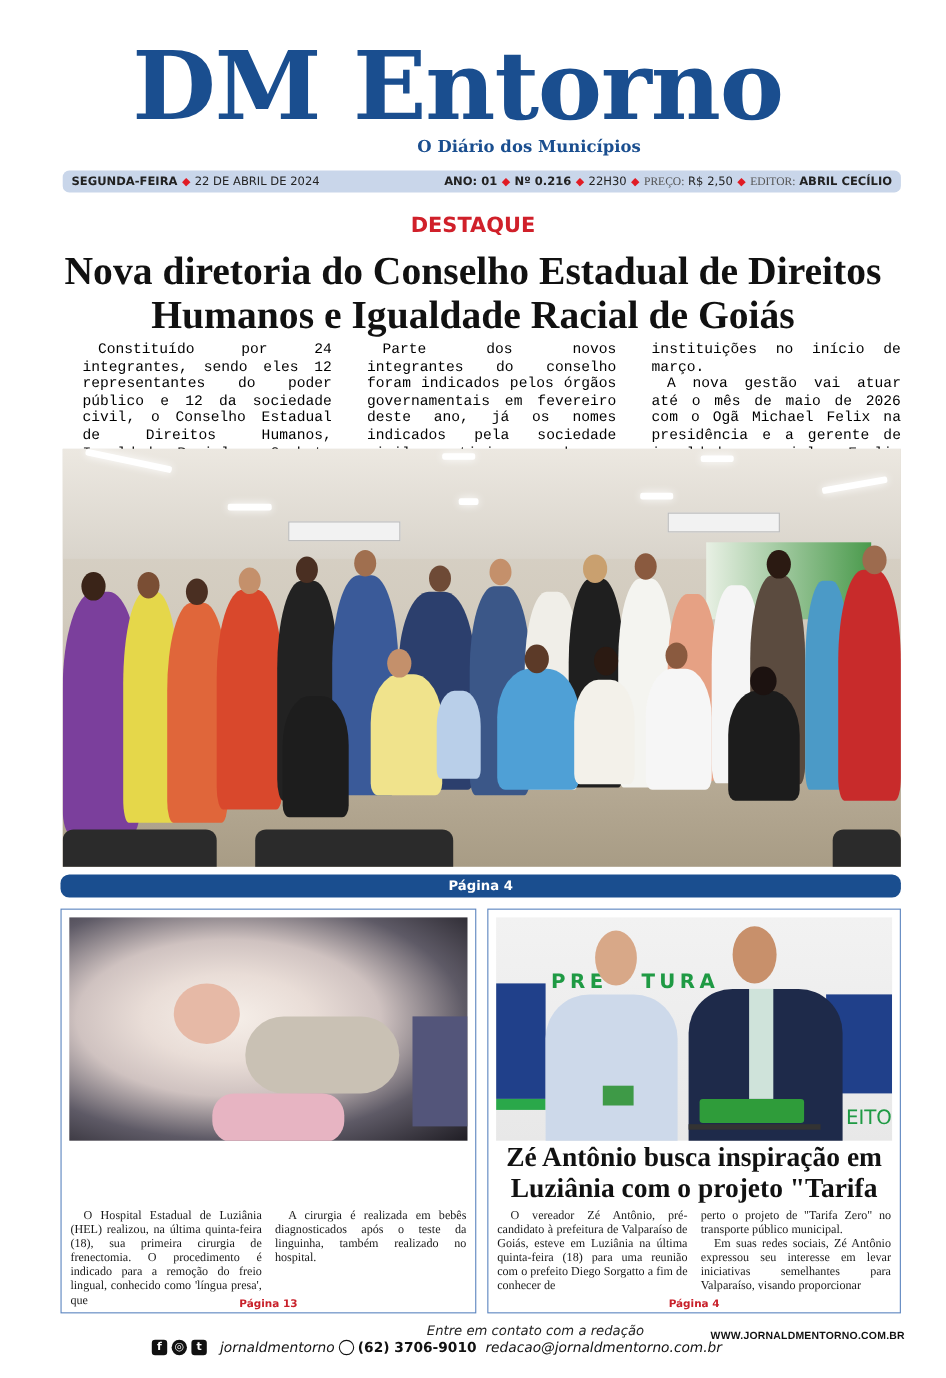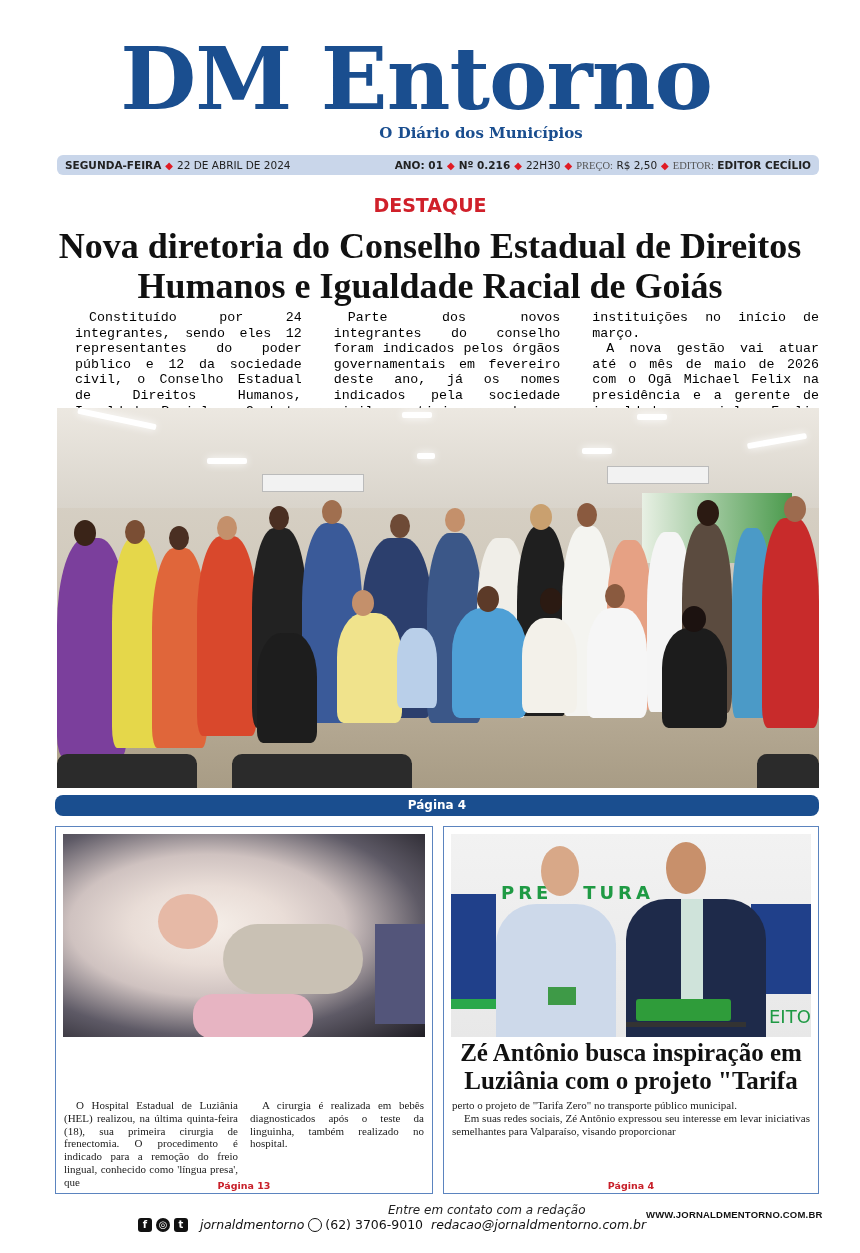--- a/index.html
+++ b/index.html
@@ -42,38 +42,38 @@
   .card-col { flex: 1; font-family: "Liberation Serif", serif; font-size: 11px; line-height: 12.8px; text-align: justify; }
   .card-col p { margin: 0; text-indent: 12px; }
   .card-col p.noindent { text-indent: 0; }
   .card-ref { position: absolute; bottom: 2px; left: 0; width: 100%; text-align: center; font-family: "DejaVu Sans", sans-serif; font-weight: bold; font-size: 9.5px; color: #c8202a; }
 
   .footer-contact { position: absolute; left: 388px; top: 1203px; font-family: "DejaVu Sans", sans-serif; font-style: italic; font-size: 12px; color: #222; }
   .footer-row { position: absolute; left: 138px; top: 1217px; display: flex; align-items: center; font-family: "DejaVu Sans", sans-serif; font-size: 12.5px; color: #111; }
   .social { display: inline-block; width: 14px; height: 14px; background: #111; border-radius: 3px; color: #fff; font-size: 10px; line-height: 14px; text-align: center; font-weight: bold; margin-right: 4px; font-style: normal; }
   .social.round { border-radius: 50%; }
   .footer-row .italic { font-style: italic; }
-  .footer-row .phone { font-weight: normal; margin: 0 8px 0 3px; }
+  .footer-row .phone { font-weight: bold; margin: 0 8px 0 3px; }
   .wa { display: inline-block; width: 12px; height: 12px; border: 1.5px solid #111; border-radius: 50%; margin-left: 4px; }
   .footer-url { position: absolute; left: 646px; top: 1209px; font-family: Liberation Sans, sans-serif; font-weight: bold; font-size: 9.5px; color: #111; letter-spacing: 0.2px; }
 </style>
 </head>
 <body>
 
 <header class="masthead">
   <div class="logo">DM Entorno</div>
   <div class="tagline">O Diário dos Municípios</div>
 </header>
 
 <div class="infobar">
   <div>
     <b>SEGUNDA-FEIRA</b><span class="diamond">◆</span><span>22 DE ABRIL DE 2024</span>
   </div>
   <div>
-    <b>ANO: 01</b><span class="diamond">◆</span><b>Nº 0.216</b><span class="diamond">◆</span><span>22H30</span><span class="diamond">◆</span><span class="light">PREÇO:</span> <span>R$ 2,50</span><span class="diamond">◆</span><span class="light">EDITOR:</span> <b>EDITOR CECÍLIO</b>
+    <b>ANO: 01</b><span class="diamond">◆</span><b>Nº 0.216</b><span class="diamond">◆</span><span>22H30</span><span class="diamond">◆</span><span class="light">PREÇO:</span> <span>R$ 2,50</span><span class="diamond">◆</span><span class="light">EDITOR:</span> <b>ABRIL CECÍLIO</b>
   </div>
 </div>
 
 <div class="kicker">DESTAQUE</div>
 <h1 class="headline" style="margin:0;">Nova diretoria do Conselho Estadual de Direitos Humanos e Igualdade Racial de Goiás</h1>
 
 <div class="cols">
   <div class="col">
     <p>Constituído por 24 integrantes, sendo eles 12 representantes do poder público e 12 da sociedade civil, o Conselho Estadual de Direitos Humanos, Igualdade Racial e Combate ao Preconceito (CEDHIRCOP) foi criado em 2019.</p>
   </div>
@@ -179,20 +179,23 @@
     <div style="position:absolute;left:175px;top:65px;width:140px;height:145px;background:#1e2a4a;border-radius:40px 40px 0 0;"></div>
     <div style="position:absolute;left:230px;top:65px;width:22px;height:100px;background:#cfe3da;"></div>
     <div style="position:absolute;left:215px;top:8px;width:40px;height:52px;border-radius:50%;background:#c8906b;"></div>
     <div style="position:absolute;left:185px;top:165px;width:95px;height:22px;background:#2f9c3a;border-radius:3px;"></div>
     <div style="position:absolute;left:175px;top:188px;width:120px;height:5px;background:#333;"></div>
     <div style="position:absolute;left:97px;top:153px;width:28px;height:18px;background:#3e9a47;"></div>
   </div>
   <h2 class="card-title" style="margin:0;">Zé Antônio busca inspiração em Luziânia com o projeto "Tarifa</h2>
   <div class="card-cols">
     <div class="card-col">
+      <p>O vereador Zé Antônio, pré-candidato à prefeitura de Valparaíso de Goiás, esteve em Luziânia na última quinta-feira (18) para uma reunião com o prefeito Diego Sorgatto a fim de conhecer de</p>
+    </div>
+    <div class="card-col">
       <p class="noindent">perto o projeto de "Tarifa Zero" no transporte público municipal.</p>
       <p>Em suas redes sociais, Zé Antônio expressou seu interesse em levar iniciativas semelhantes para Valparaíso, visando proporcionar</p>
     </div>
   </div>
   <div class="card-ref">Página 4</div>
 </article>
 
 <footer>
   <div class="footer-contact">Entre em contato com a redação</div>
   <div class="footer-row">

